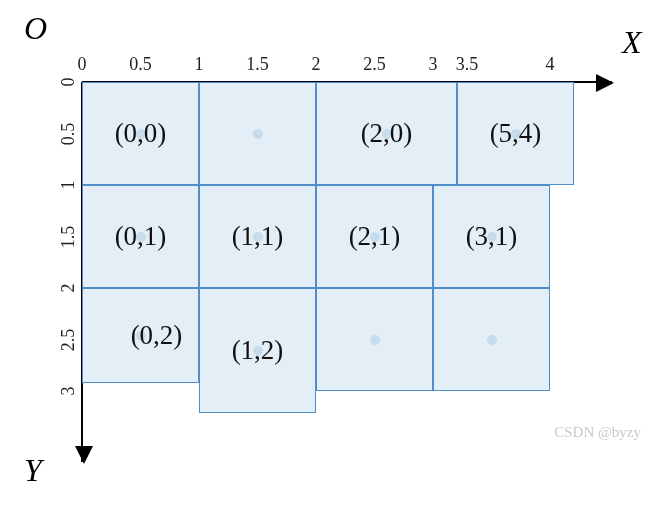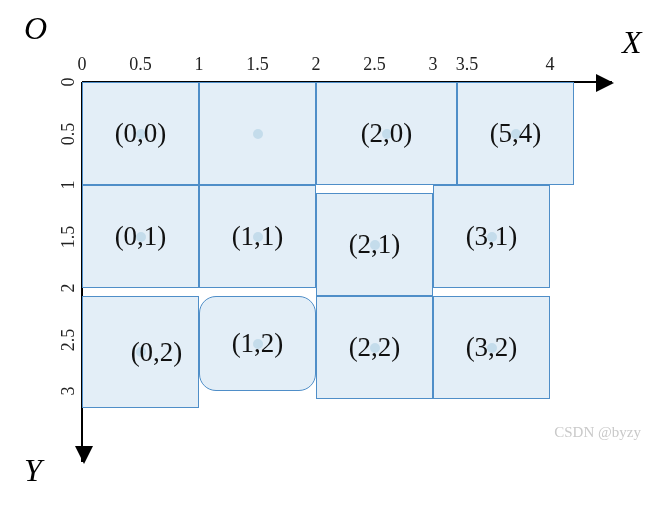--- a/index.html
+++ b/index.html
@@ -72,43 +72,41 @@
       </div>
       <div class="row">
         <div class="cell" style="width: 117px; height: 103px;">
           <div class="dot"></div>
           <span class="cell-label">(0,1)</span>
         </div>
         <div class="cell" style="width: 117px; height: 103px; justify-content: center;">
           <div class="dot"></div>
           <span class="cell-label">(1,1)</span>
         </div>
-        <div class="cell" style="width: 117px; height: 103px; margin-top: 8px;">
+        <div class="cell" style="width: 117px; height: 103px;">
           <div class="dot"></div>
           <span class="cell-label">(2,1)</span>
         </div>
         <div class="cell" style="width: 117px; height: 103px;">
           <div class="dot"></div>
           <span class="cell-label">(3,1)</span>
         </div>
       </div>
       <div class="row">
-        <div class="cell" style="width: 117px; height: 112px; padding-left: 32px;">
+        <div class="cell" style="width: 117px; height: 95px; padding-left: 32px;">
           <div class="dot"></div>
           <span class="cell-label">(0,2)</span>
         </div>
-        <div class="cell" style="width: 117px; height: 95px; border-radius: 17px;">
+        <div class="cell" style="width: 117px; height: 125px;">
           <div class="dot"></div>
           <span class="cell-label">(1,2)</span>
         </div>
         <div class="cell" style="width: 117px; height: 103px;">
           <div class="dot"></div>
-          <span class="cell-label">(2,2)</span>
         </div>
         <div class="cell" style="width: 117px; height: 103px;">
           <div class="dot"></div>
-          <span class="cell-label">(3,2)</span>
         </div>
       </div>
     </div>
 
   <div class="watermark" style="right:30px;bottom:78px;">CSDN @byzy</div>
 </div>
 
 </body></html>

